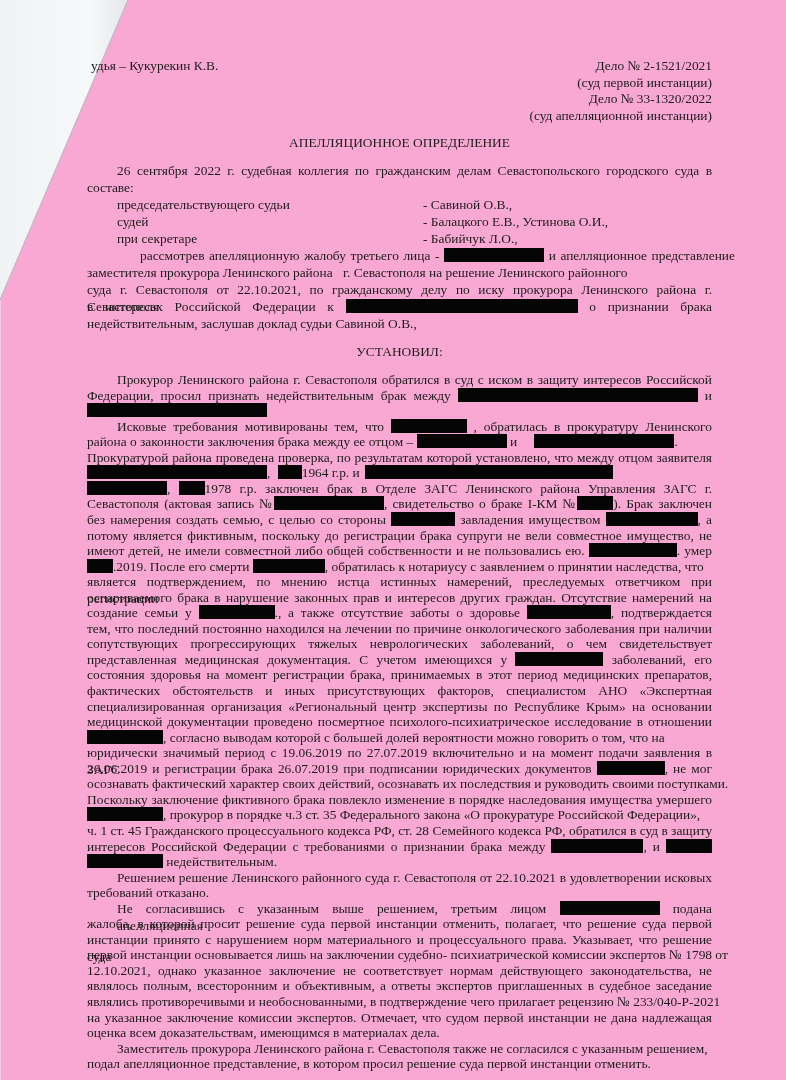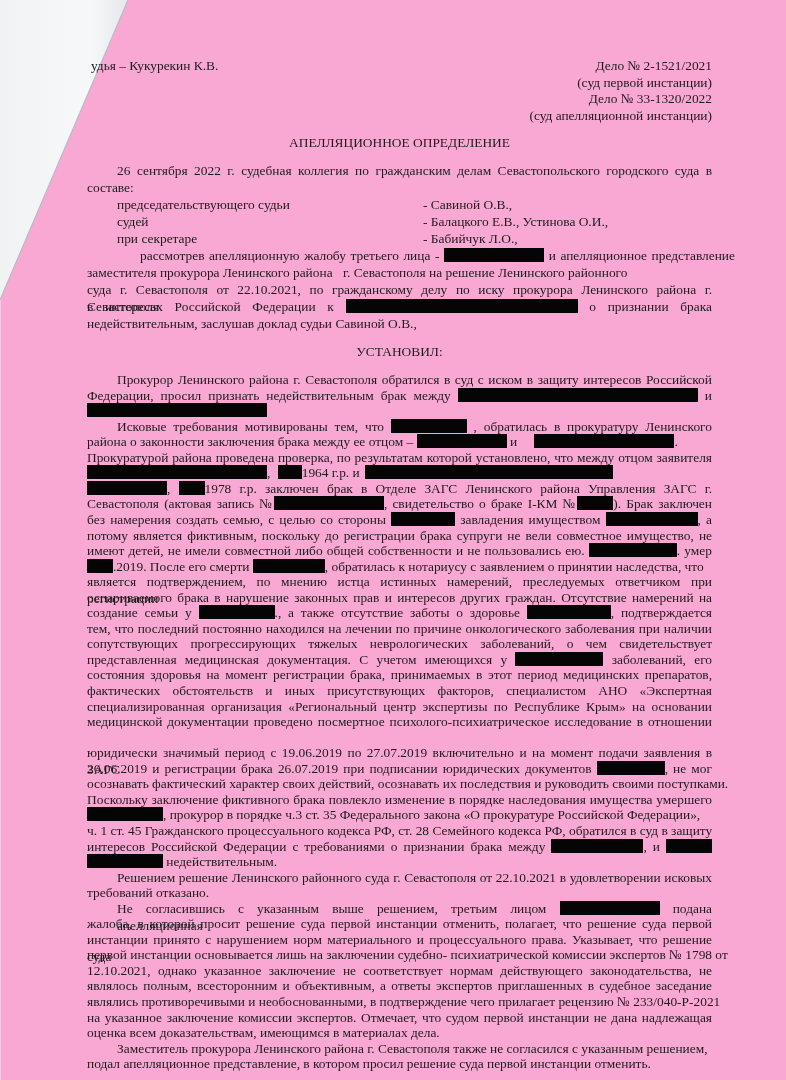--- a/index.html
+++ b/index.html
@@ -146,20 +146,23 @@
   <div class="ln just" style="top: 635.35px;">сопутствующих прогрессирующих тяжелых неврологических заболеваний, о чем свидетельствует</div>
   <div class="ln just" style="top: 650.9px;">
     <span>представленная медицинская документация. С учетом имеющихся у</span>
     <span class="red" style="width:88px;"></span>
     <span>заболеваний, его</span>
   </div>
   <div class="ln just" style="top: 666.45px;">состояния здоровья на момент регистрации брака, принимаемых в этот период медицинских препаратов,</div>
   <div class="ln just" style="top: 682px;">фактических обстоятельств и иных присутствующих факторов, специалистом АНО «Экспертная</div>
   <div class="ln just" style="top: 697.55px;">специализированная организация «Региональный центр экспертизы по Республике Крым» на основании</div>
   <div class="ln just" style="top: 713.1px;">медицинской документации проведено посмертное психолого-психиатрическое исследование в отношении</div>
+  <div class="ln" style="top: 728.65px;">
+    <span class="red" style="width:76px;"></span><span>, согласно выводам которой с большей долей вероятности можно говорить о том, что на</span>
+  </div>
   <div class="ln just" style="top: 744.2px;">юридически значимый период с 19.06.2019 по 27.07.2019 включительно и на момент подачи заявления в ЗАГС</div>
   <div class="ln just" style="top: 759.75px;">
     <span>26.06.2019 и регистрации брака 26.07.2019 при подписании юридических документов</span>
     <span class="red" style="width:68px;"></span><span>, не мог</span>
   </div>
   <div class="ln" style="top: 775.3px;">осознавать фактический характер своих действий, осознавать их последствия и руководить своими поступками.</div>
   <div class="ln just" style="top: 790.85px;">Поскольку заключение фиктивного брака повлекло изменение в порядке наследования имущества умершего</div>
   <div class="ln" style="top: 806.4px;">
     <span class="red" style="width:76px;"></span><span>, прокурор в порядке ч.3 ст. 35 Федерального закона «О прокуратуре Российской Федерации»,</span>
   </div>

